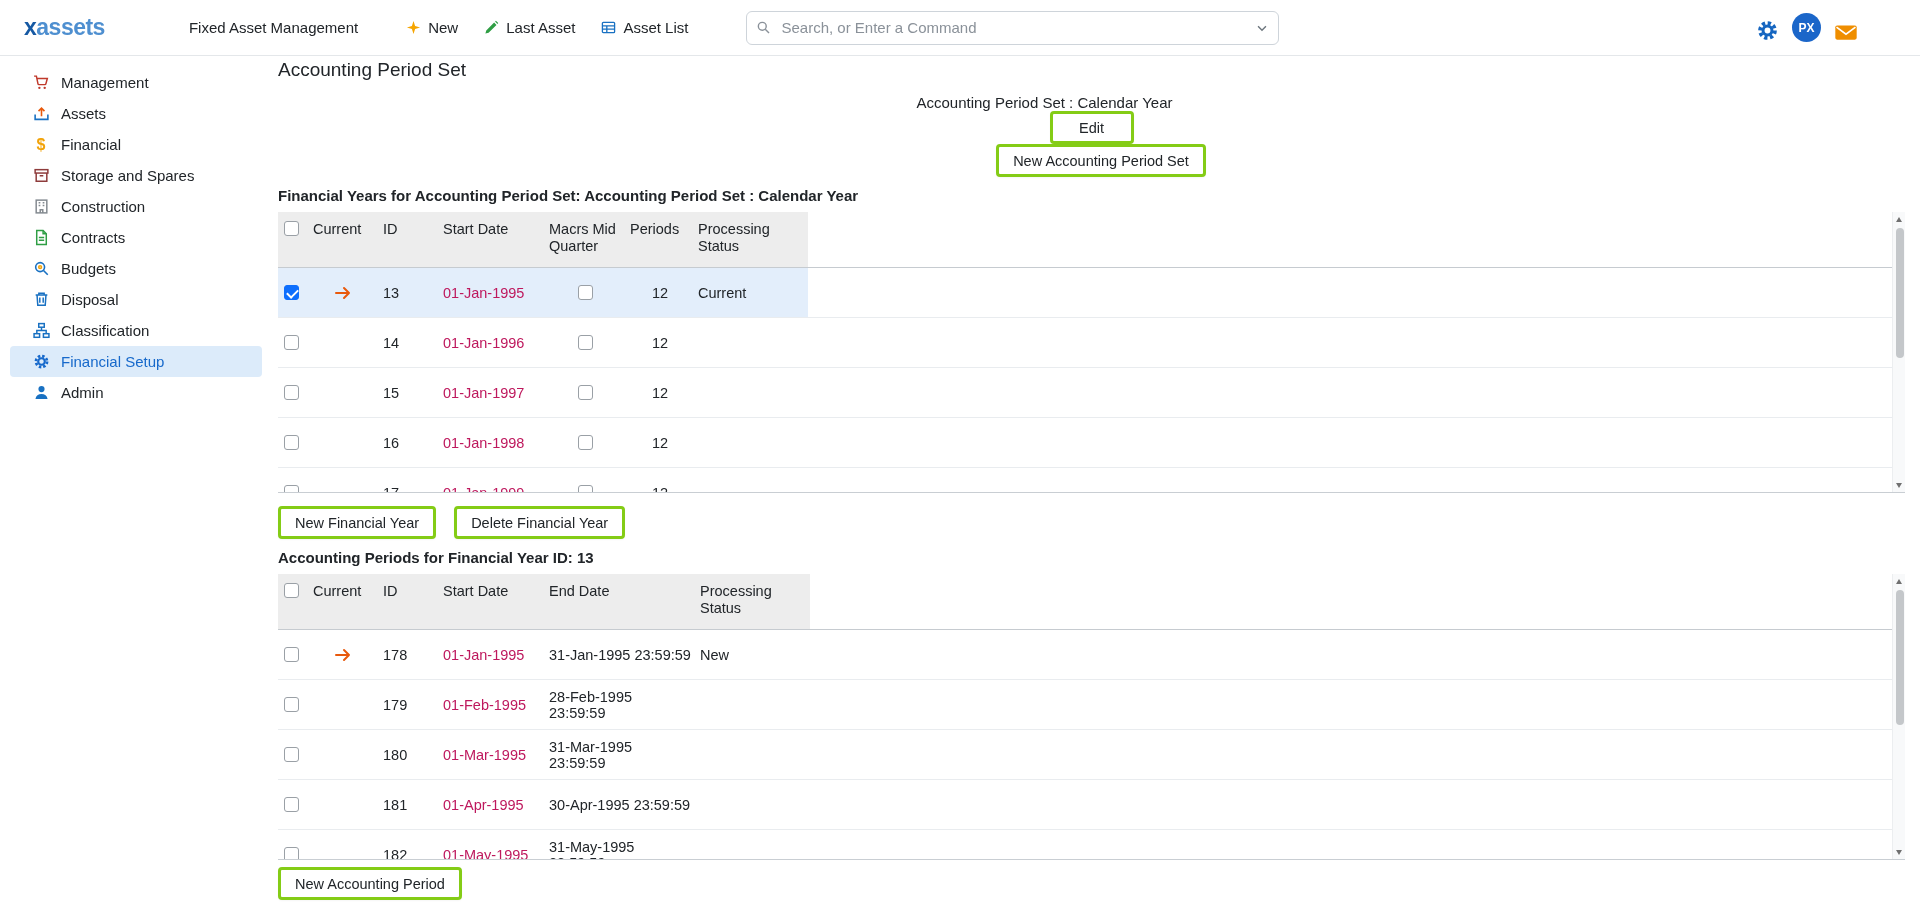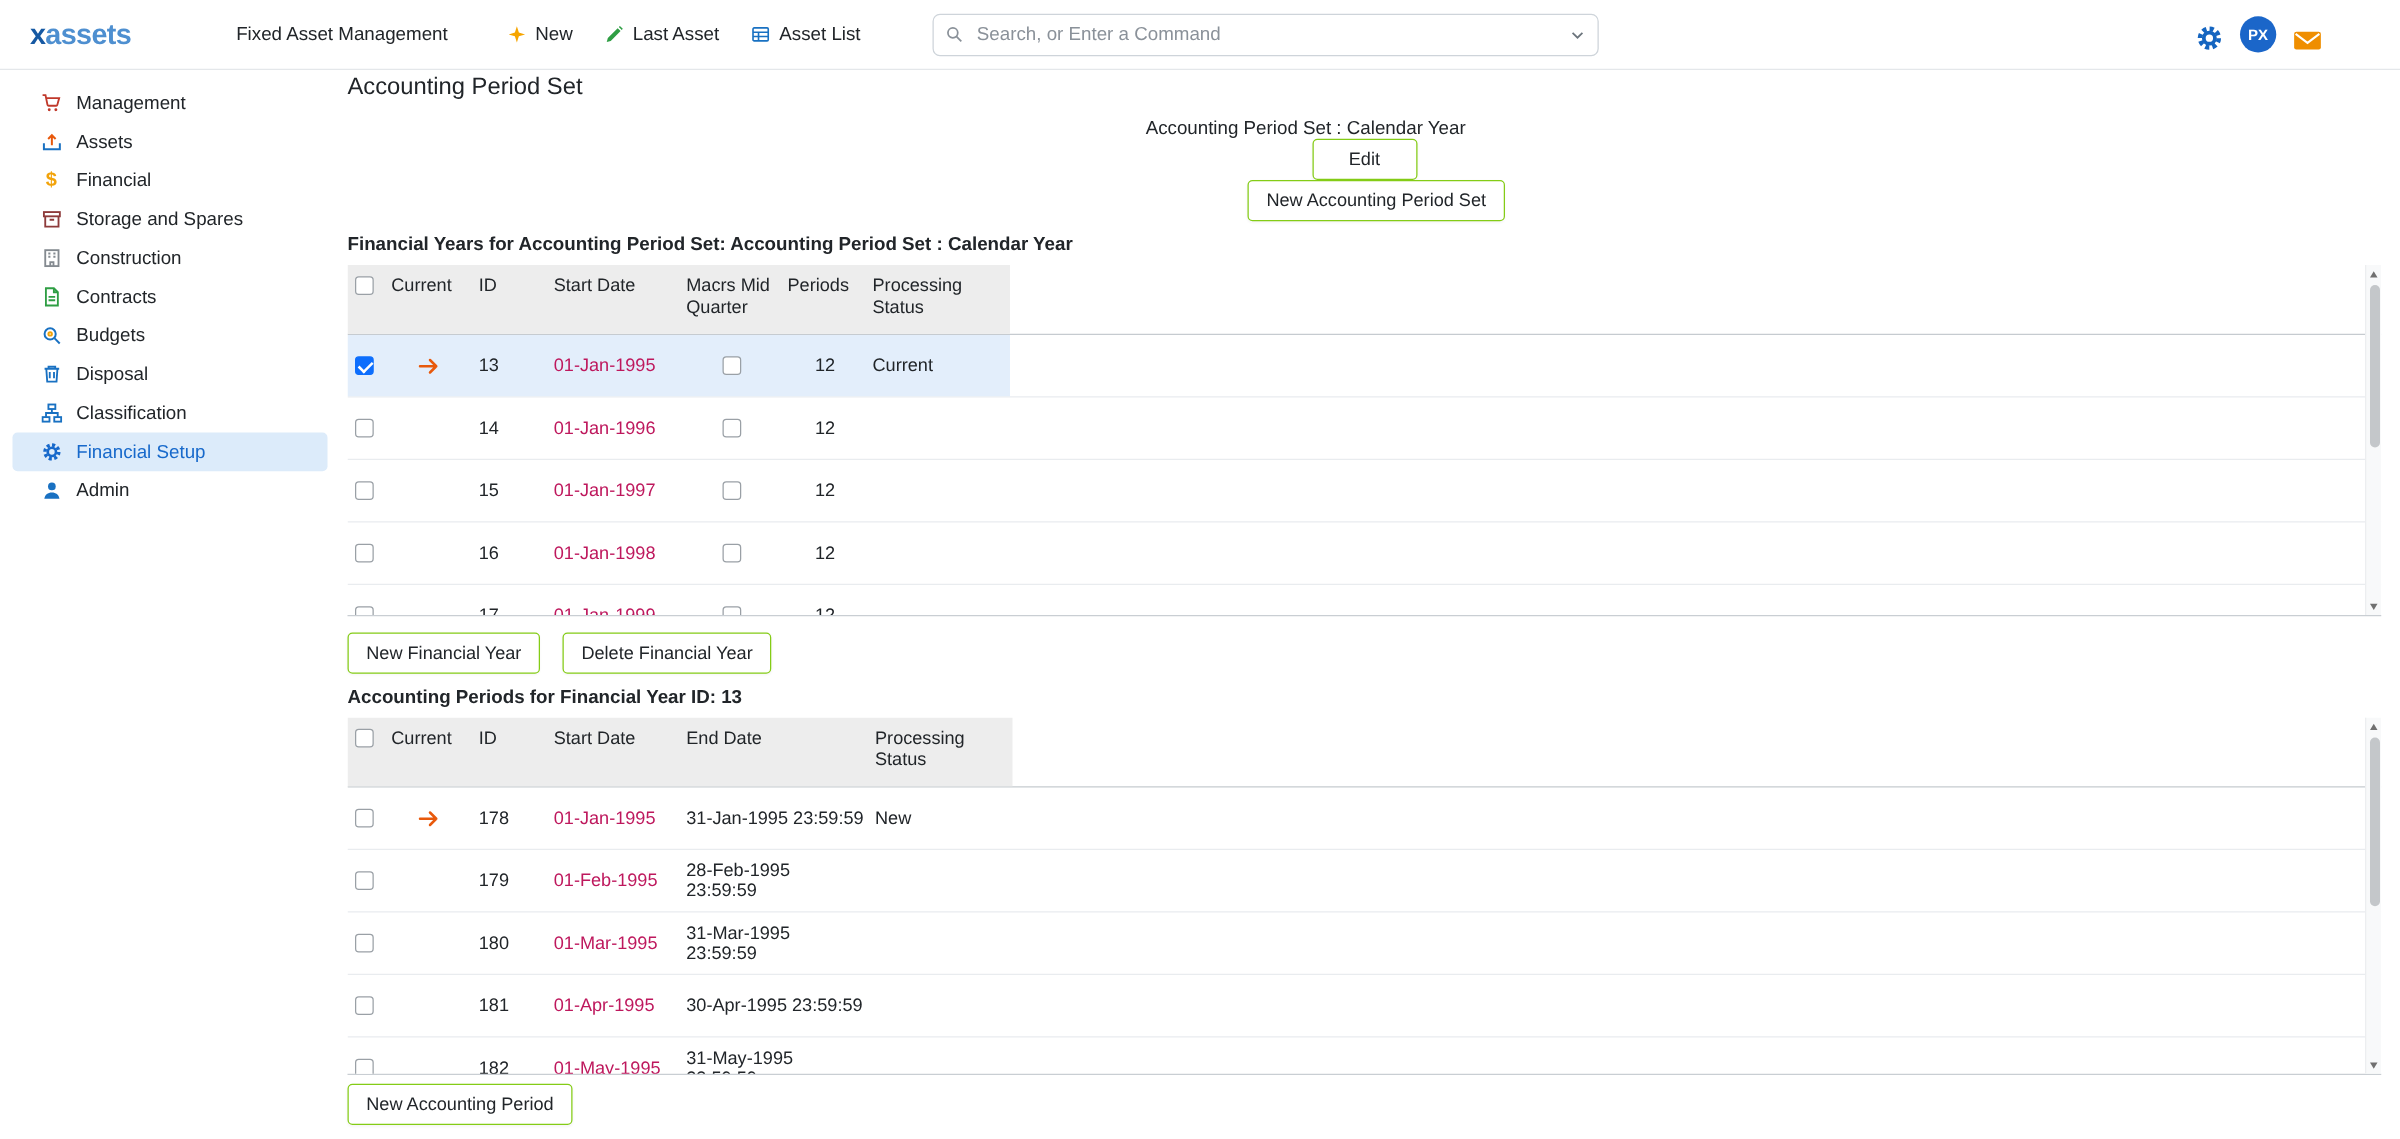--- a/index.html
+++ b/index.html
@@ -36,21 +36,21 @@
   .side-item { height: 31px; display: flex; align-items: center; gap: 11px;
                padding-left: 22px; margin: 0 8px 0 10px; border-radius: 4px; cursor: pointer; }
   .side-item.active { background: #dcebfa; color: #1769cb; }
   .side-icon { width: 18px; height: 18px; display: flex; align-items: center; justify-content: center; flex-shrink: 0; }
   .content { flex: 1; min-width: 0; padding: 3px 15px 0 8px; }
 
   
   .page-title { font-size: 19px; }
   .ps-row { display: flex; align-items: center; margin-top: 13px; flex-direction: column; }
   .ps-label { width: 350px; }
-  .btn { height: 33px; padding: 0 14px; background: #fff; border: 1px solid #84cc16; border-radius: 4px;
+  .btn { height: 33px; padding: 0 14px; background: #fff; border: 3px solid #84cc16; border-radius: 4px;
          font-size: 14.5px; font-family: inherit; color: #212529; cursor: pointer;
          box-shadow: 0 1px 2px rgba(0,0,0,0.04); white-space: nowrap; }
   .btn-edit { min-width: 84px; }
   .ps-row .btn + .btn { margin-left: 19px; }
   .section-heading { font-weight: 700; margin-top: 10px; }
 
   
   .table-wrap { position: relative; margin-top: 8px; border-bottom: 1px solid #c9ced3; overflow: hidden; }
   #fy-table { height: 281px; }
   #ap-table { height: 286px; }

